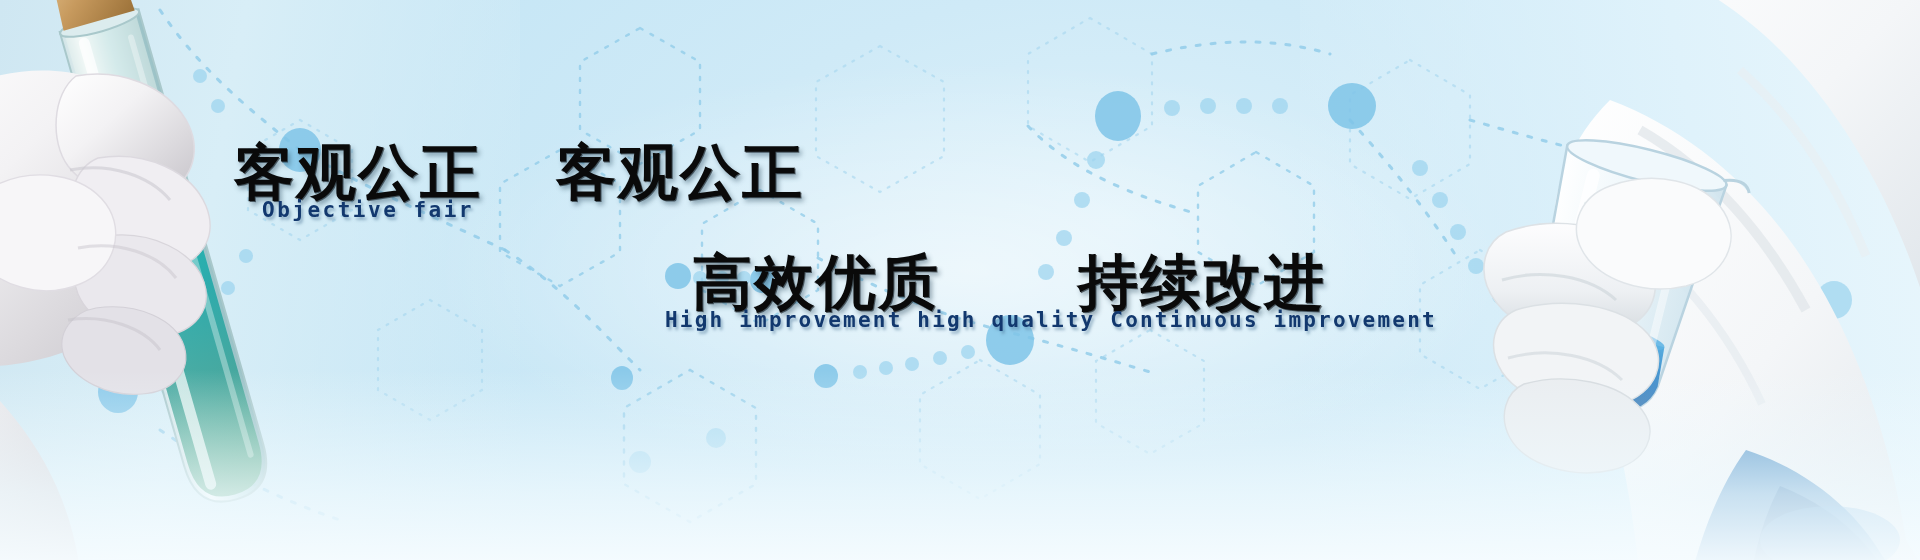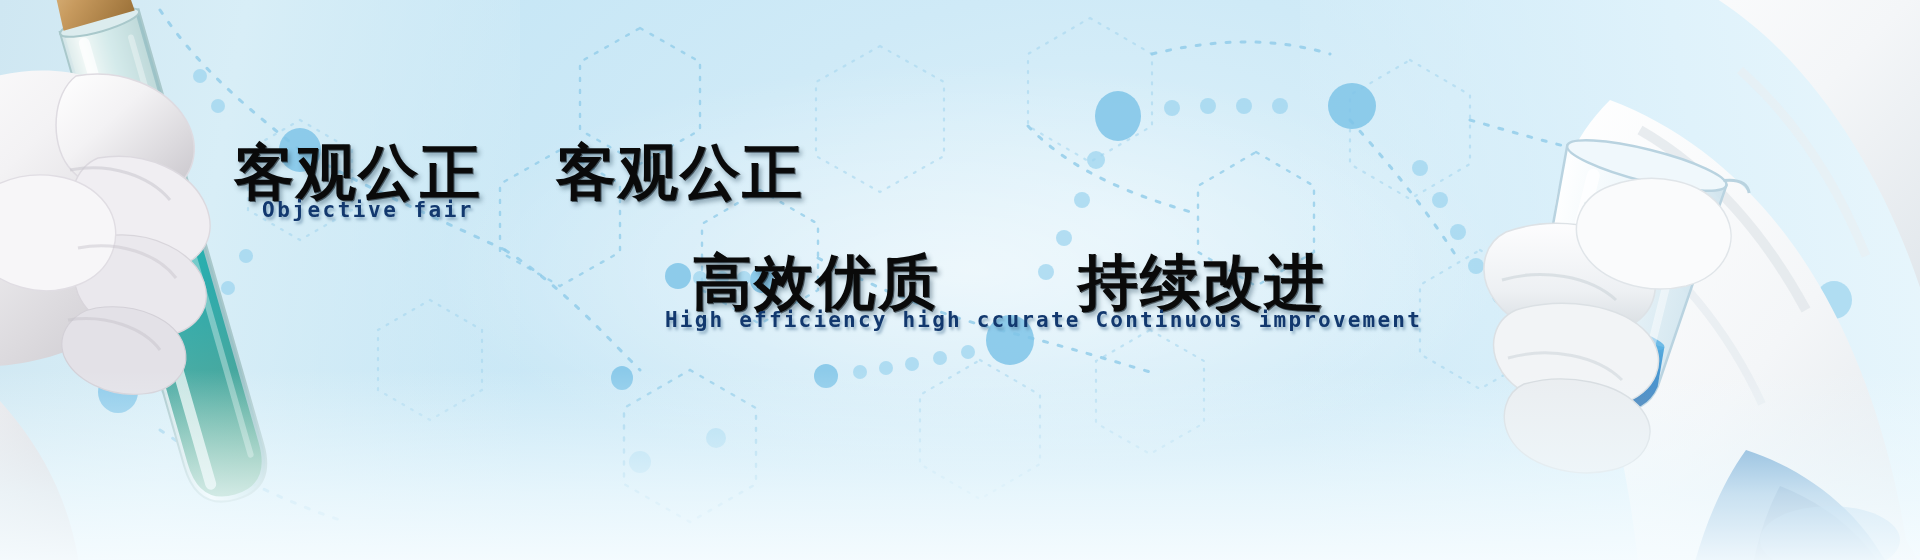--- a/index.html
+++ b/index.html
@@ -327,16 +327,16 @@
   <div class="slogans">
     <div class="cn" id="cn-1">客观公正</div>
     <div class="en" id="en-1">Objective fair</div>
 
     <div class="cn" id="cn-2">客观公正</div>
 
     <div class="cn" id="cn-4">持续改进</div>
 
     <div class="cn" id="cn-3">高效优质</div>
 
-    <div class="en" id="en-34">High efficiency high ccurate  Continuous improvement</div>
+    <div class="en" id="en-34">High improvement high quality  Continuous improvement</div>
   </div>
 
 </div>
 
 </body></html>

